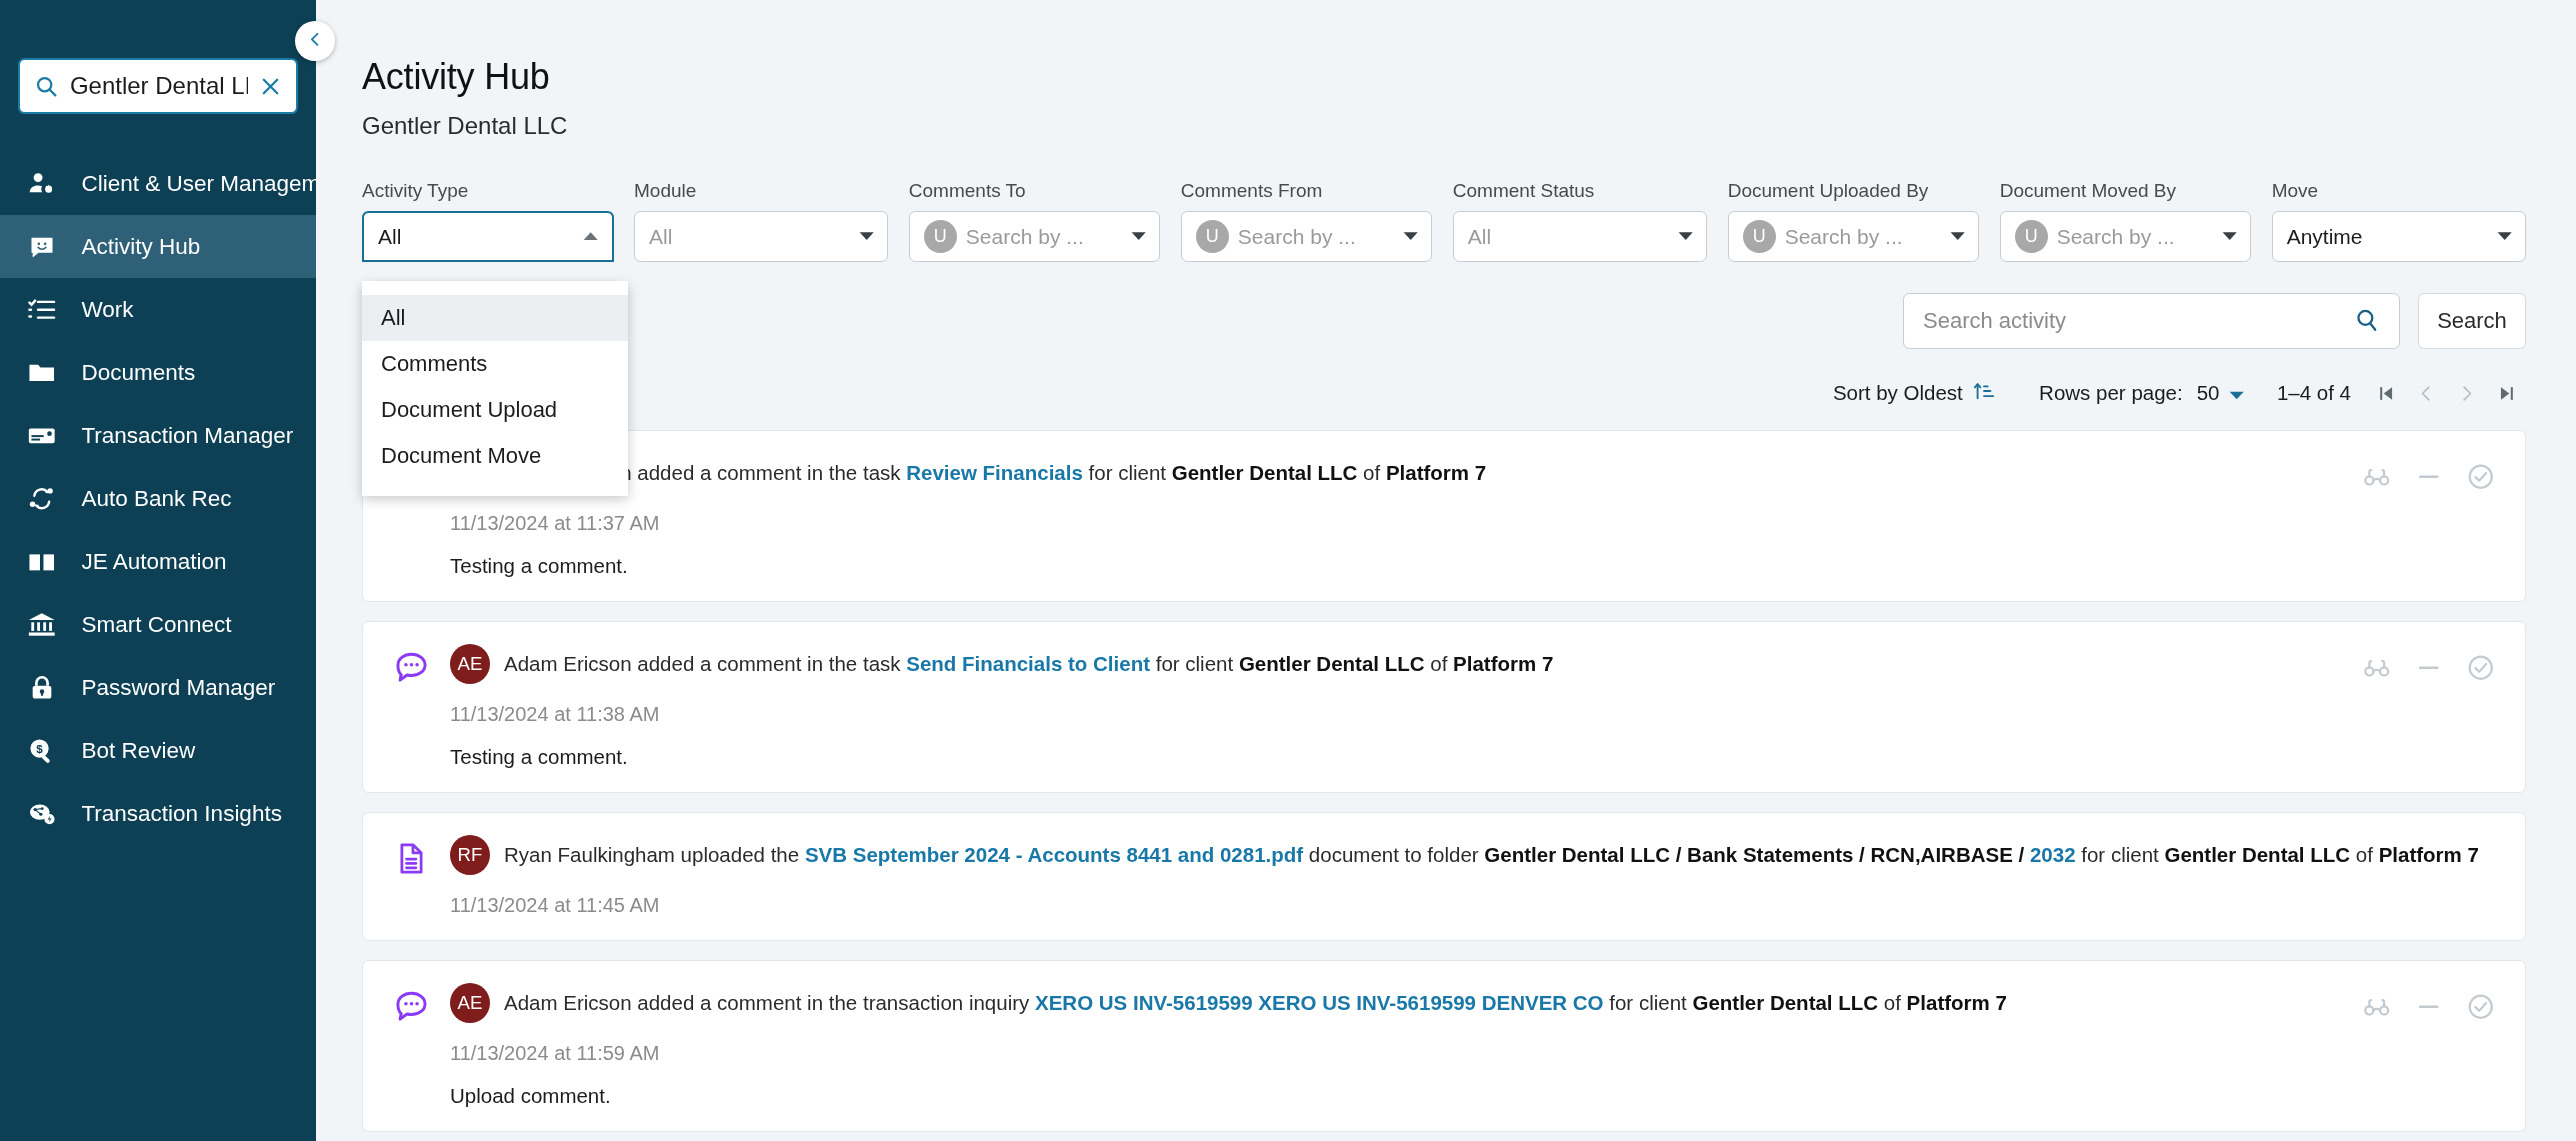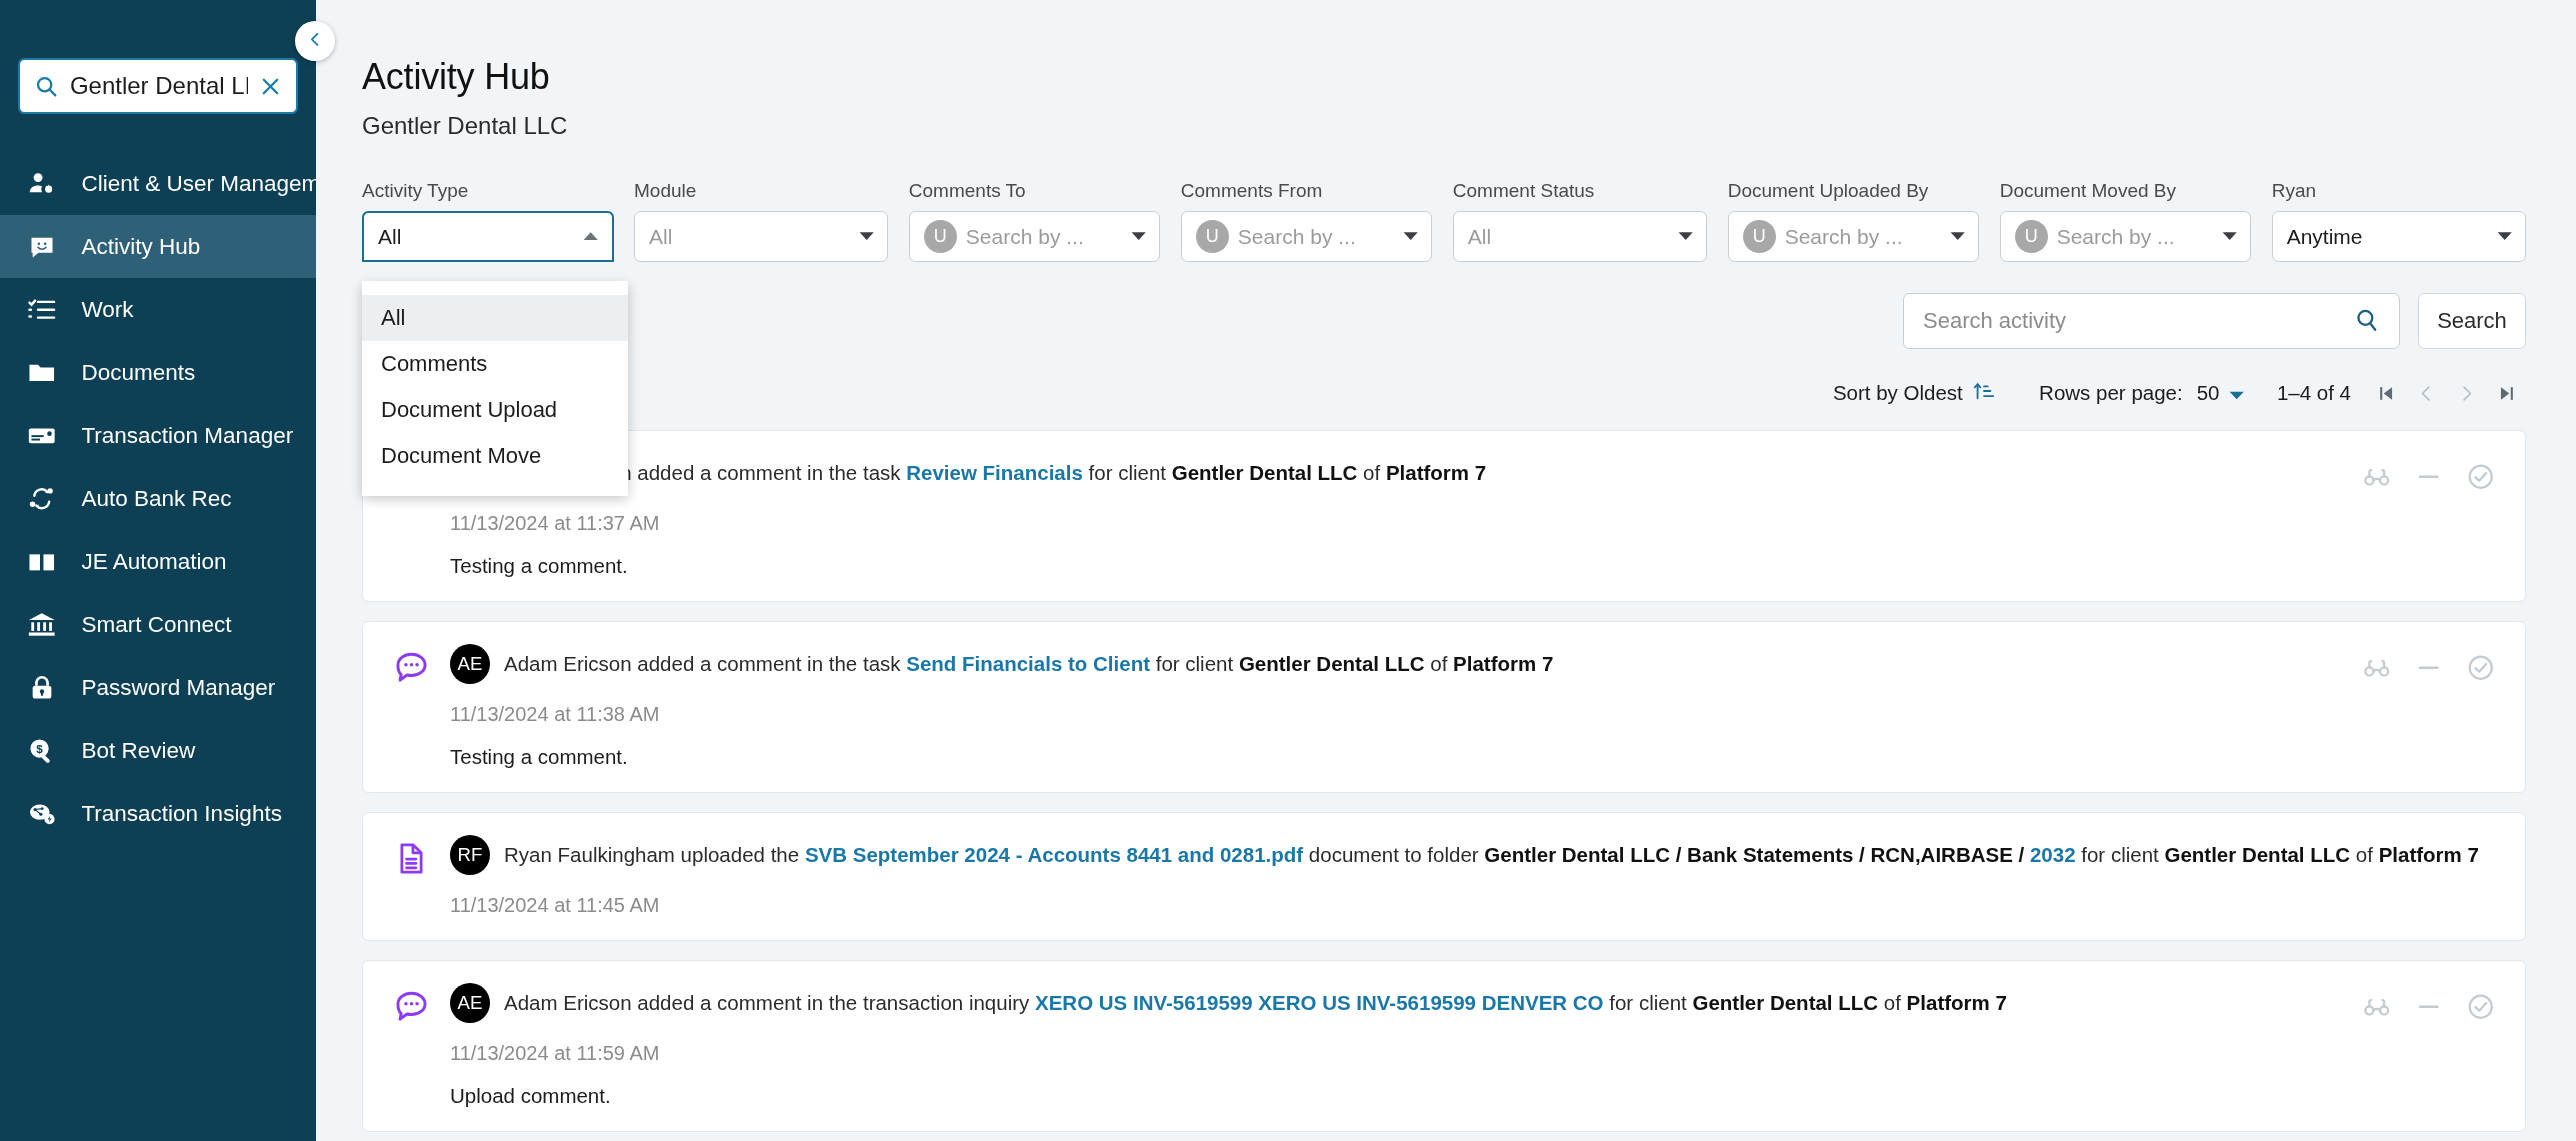--- a/index.html
+++ b/index.html
@@ -258,21 +258,21 @@
   }
   .card-body { flex: 1 1 auto; min-width: 0; }
   .card-line {
     display: flex; align-items: center; gap: 14px;
     font-size: 20.5px; color: #2a2a2a;
     white-space: nowrap;
   }
   .card-avatar {
     width: 40px; height: 40px;
     border-radius: 50%;
-    background: #000000;
+    background: #7f1d1d;
     color: #ffffff;
     font-size: 18.6px;
     display: flex; align-items: center; justify-content: center;
     flex: 0 0 40px;
   }
   .sentence { font-size: 20.5px; color: #2b2b2b; white-space: nowrap; overflow: hidden;}
   .sentence b { font-weight: bold; color: #111111; }
   .sentence a { color: #1a78a8; text-decoration: none; font-weight: bold; cursor: pointer;}
   .card-time {
     font-size: 20px;
@@ -559,21 +559,21 @@
           <span class="val placeholder">Search by ...</span>
           <span class="caret">
             <svg width="15.4" height="10.3" viewBox="0 0 24 16">
                 <polygon points="1,2 23,2 12,14" fill="#3a3f44"></polygon>
               </svg>
           </span>
         </div>
       </div>
 
       <div class="filter w-date" style="margin-right:0;">
-        <div class="filter-label">Ryan</div>
+        <div class="filter-label">Move</div>
         <div class="filter-box">
           <span class="val">Anytime</span>
           <span class="caret">
             <svg width="15.4" height="10.3" viewBox="0 0 24 16">
                 <polygon points="1,2 23,2 12,14" fill="#3a3f44"></polygon>
               </svg>
           </span>
         </div>
       </div>
     </div>

